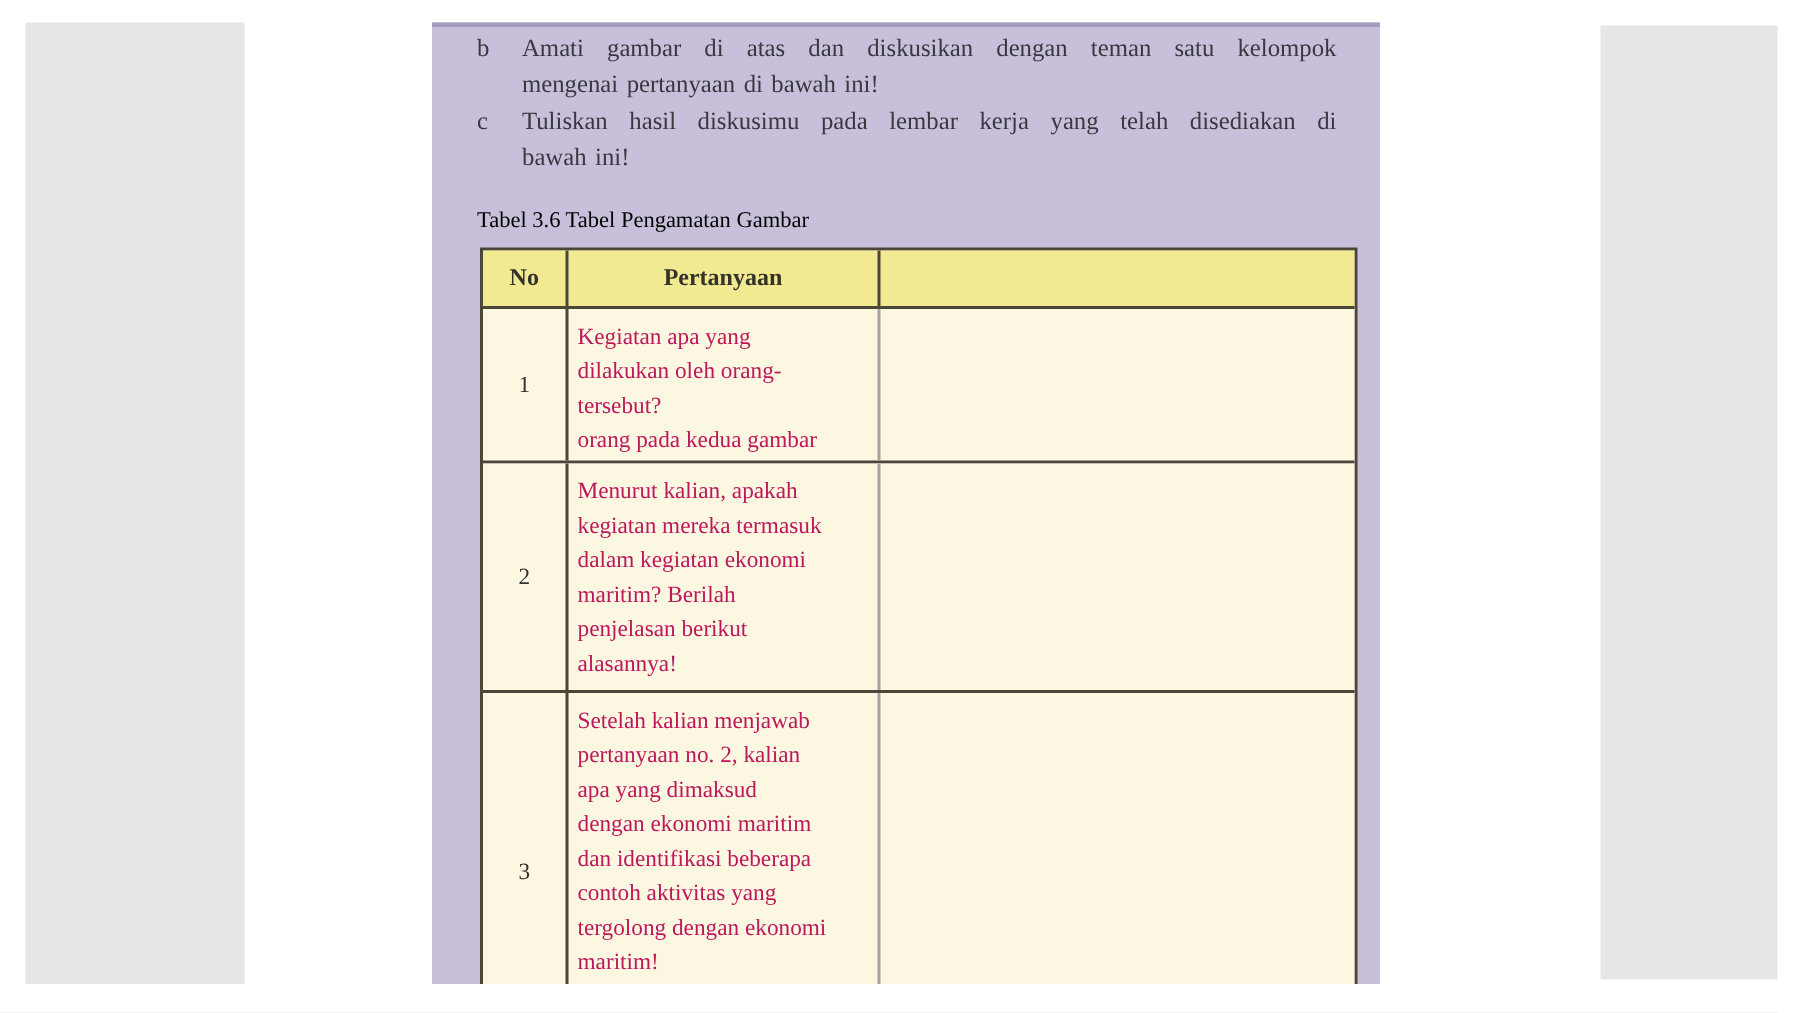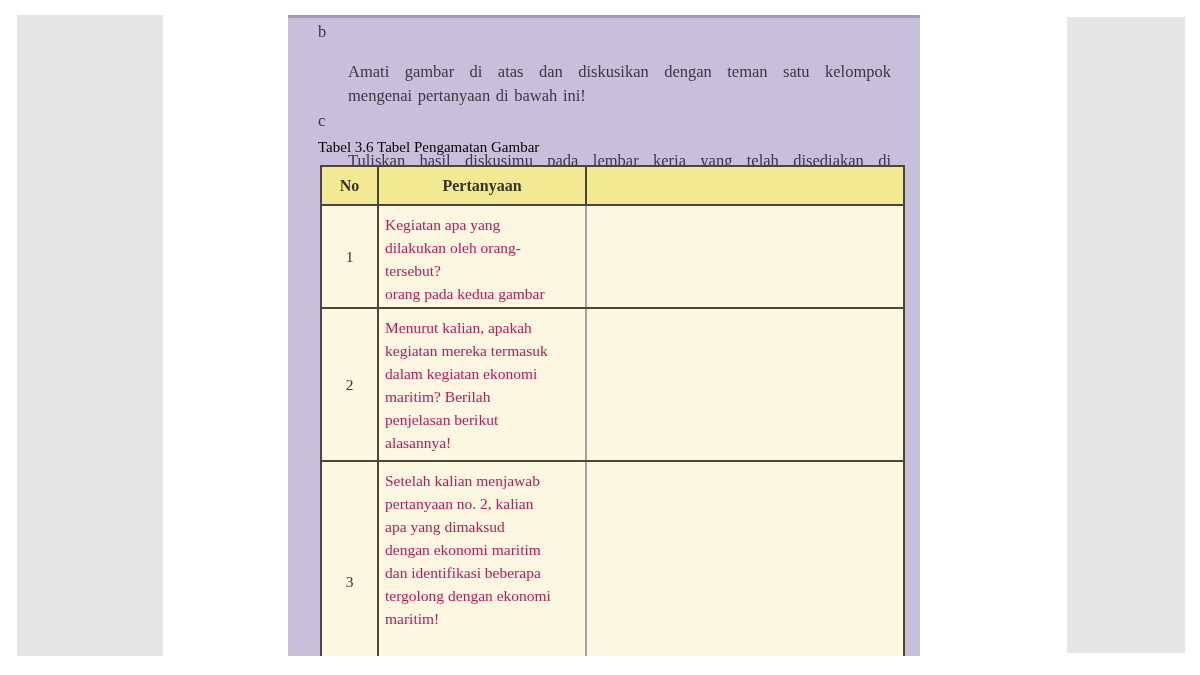--- a/index.html
+++ b/index.html
@@ -52,21 +52,20 @@
     font-size: 16.5px;
     line-height: 23.5px;
     color: #3a3741;
   }
   .instr-text {
     width: 543px;
     font-size: 16.5px;
     line-height: 23.5px;
     color: #3a3741;
     word-spacing: 1.5px;
-    margin-top: 40px;
   }
   .instr-text div:not(:last-child) { text-align: justify; text-align-last: justify; }
 
   .caption {
     position: absolute;
     left: 30px;
     top: 121px;
     font-size: 15px;
     color: #000000;
   }
@@ -169,20 +168,21 @@
 
       <div class="trow r3">
         <div class="cell cno numcell">3</div>
         <div class="cell cq">
           <div class="qtext">
               <div>Setelah kalian menjawab</div>
               <div>pertanyaan no. 2, kalian</div>
               <div>apa yang dimaksud</div>
               <div>dengan ekonomi maritim</div>
               <div>dan identifikasi beberapa</div>
+              <div>contoh aktivitas yang</div>
               <div>tergolong dengan ekonomi</div>
               <div>maritim!</div>
             </div>
         </div>
         <div class="cell ca"></div>
       </div>
 
     </div>
   </div>
 </div>

